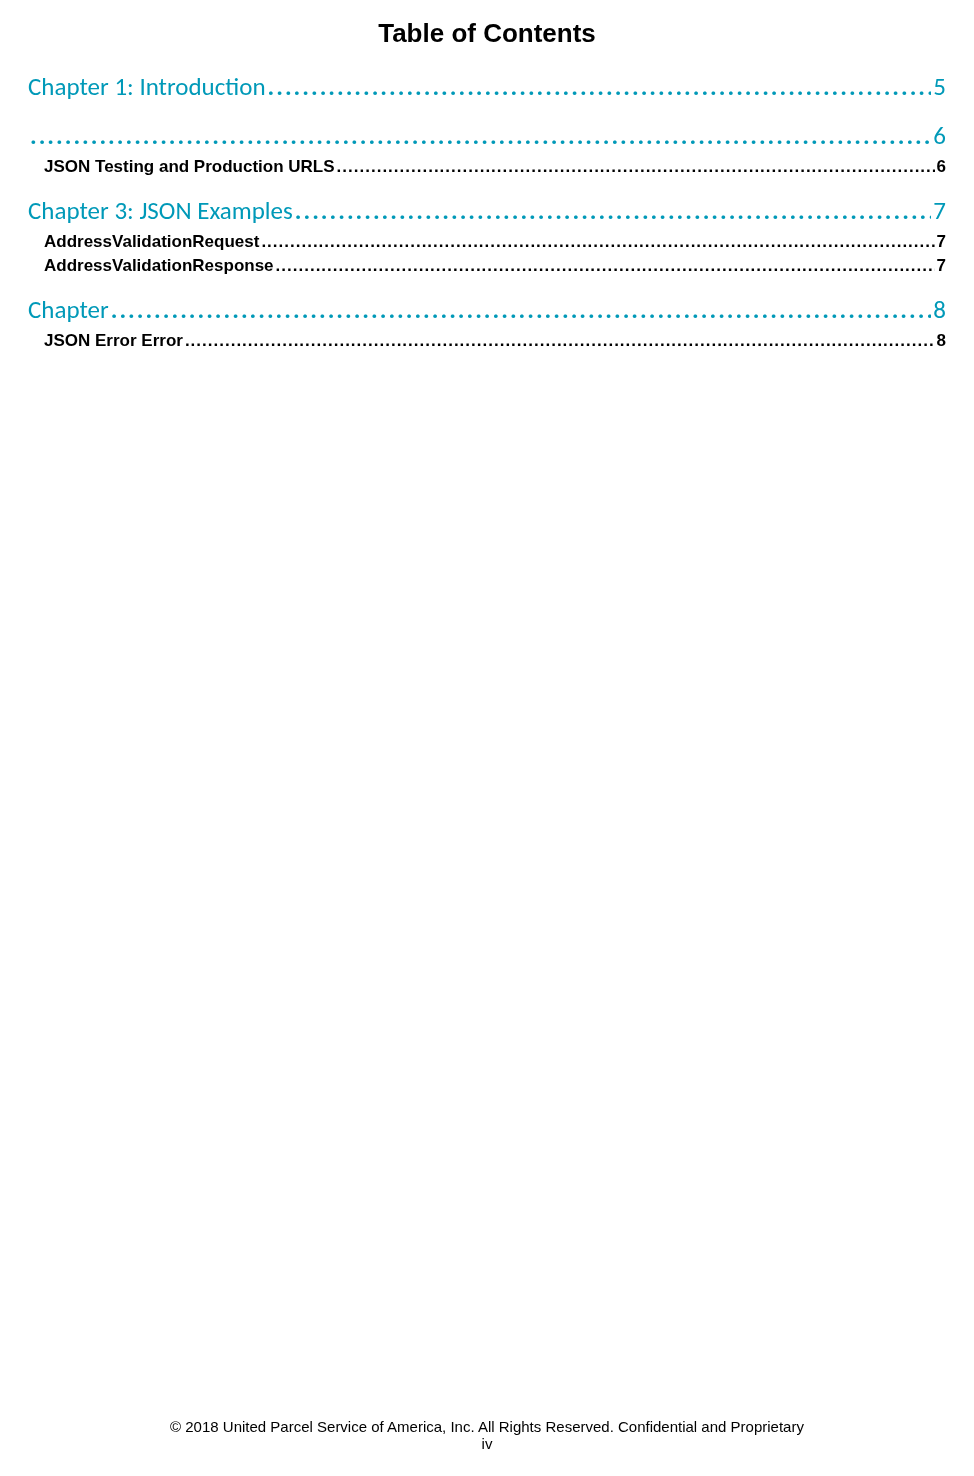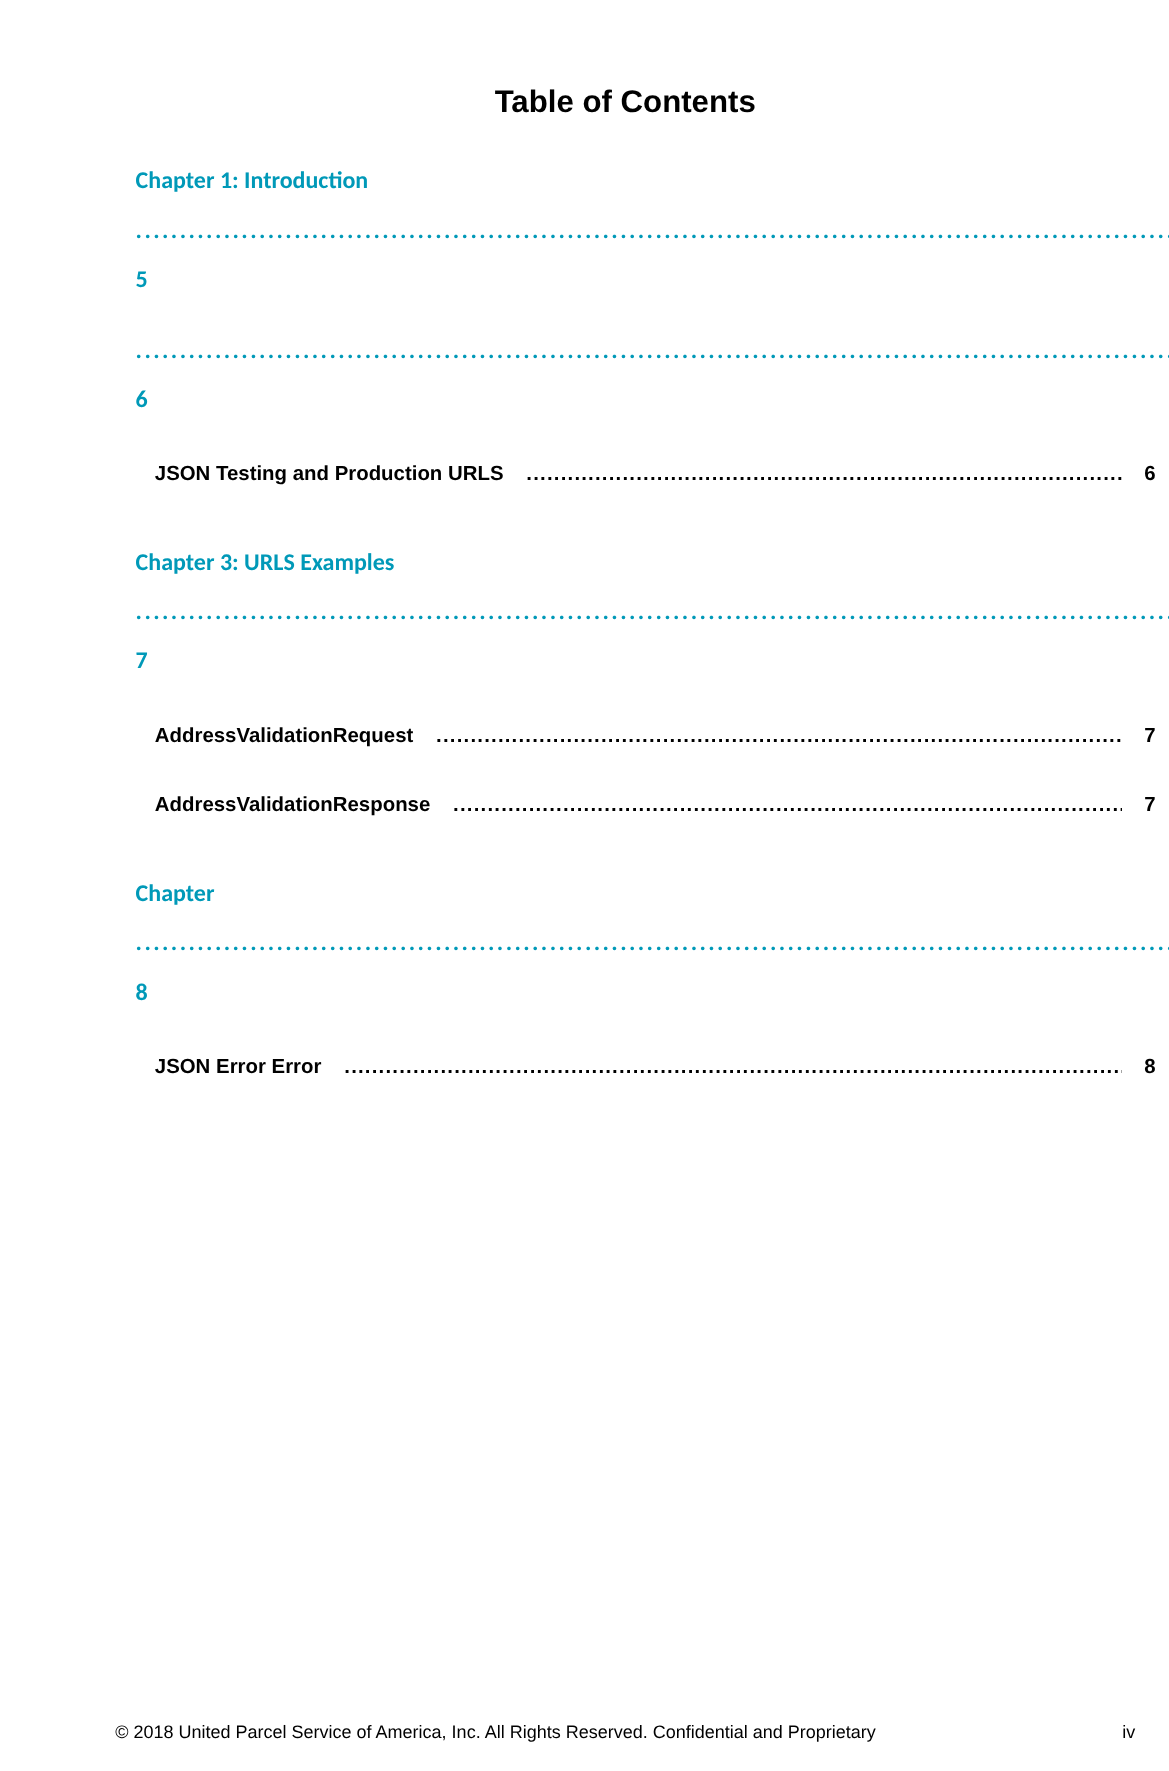--- a/index.html
+++ b/index.html
@@ -1,16 +1,16 @@
 <!DOCTYPE html>
 <html><head>
   <meta charset="utf-8">
   <style>
     * {
-      margin: 17px;
+      margin: 0;
       padding: 0;
       box-sizing: border-box;
     }
     body {
       width: 974px;
       height: 1476px;
       background: #ffffff;
       font-family: Arial, Helvetica, sans-serif;
       position: relative;
       padding: 18px 28px 0 28px;
@@ -44,26 +44,25 @@
       content: "........................................................................................................................................................................................................................................................................................................................................................";
       letter-spacing: 2px;
       font-weight: bold;
     }
     .toc-page {
       flex: 0 0 auto;
       text-align: right;
     }
     .level1 {
       color: #0099B8;
-      font-size: 20px;
-      font-weight: bold;
+      font-size: 25px;
+      font-weight: normal;
       font-family: Calibri, Arial, sans-serif;
       margin-top: 18px;
       margin-bottom: 6px;
-      flex-direction: column;
     }
     .level1 .toc-dots::after {
       color: #0099B8;
       font-family: Calibri, Arial, sans-serif;
     }
     .level1 .toc-label,
     .level1 .toc-page {
       color: #0099B8;
     }
     .level1:first-child {
@@ -83,24 +82,25 @@
       font-family: Arial, Helvetica, sans-serif;
       letter-spacing: 1px;
     }
     .footer {
       position: absolute;
       bottom: 24px;
       left: 28px;
       right: 28px;
       display: flex;
       justify-content: space-between;
-      align-items: flex-end;
+      align-items: center;
       font-size: 15px;
       color: #000000;
       font-family: Arial, Helvetica, sans-serif;
+      flex-direction: column;
     }
     .footer-right {
       text-align: right;
     }
   </style>
 </head>
 <body>
 
 <h1 class="title">Table of Contents</h1>
 
@@ -117,21 +117,21 @@
     <span class="toc-page">6</span>
   </div>
 
   <div class="toc-row level2">
     <span class="toc-label">JSON Testing and Production URLS</span>
     <span class="toc-dots"></span>
     <span class="toc-page">6</span>
   </div>
 
   <div class="toc-row level1">
-    <span class="toc-label">Chapter 3: URLS Examples</span>
+    <span class="toc-label">Chapter 3: JSON Examples</span>
     <span class="toc-dots"></span>
     <span class="toc-page">7</span>
   </div>
 
   <div class="toc-row level2">
     <span class="toc-label">AddressValidationRequest</span>
     <span class="toc-dots"></span>
     <span class="toc-page">7</span>
   </div>
 

